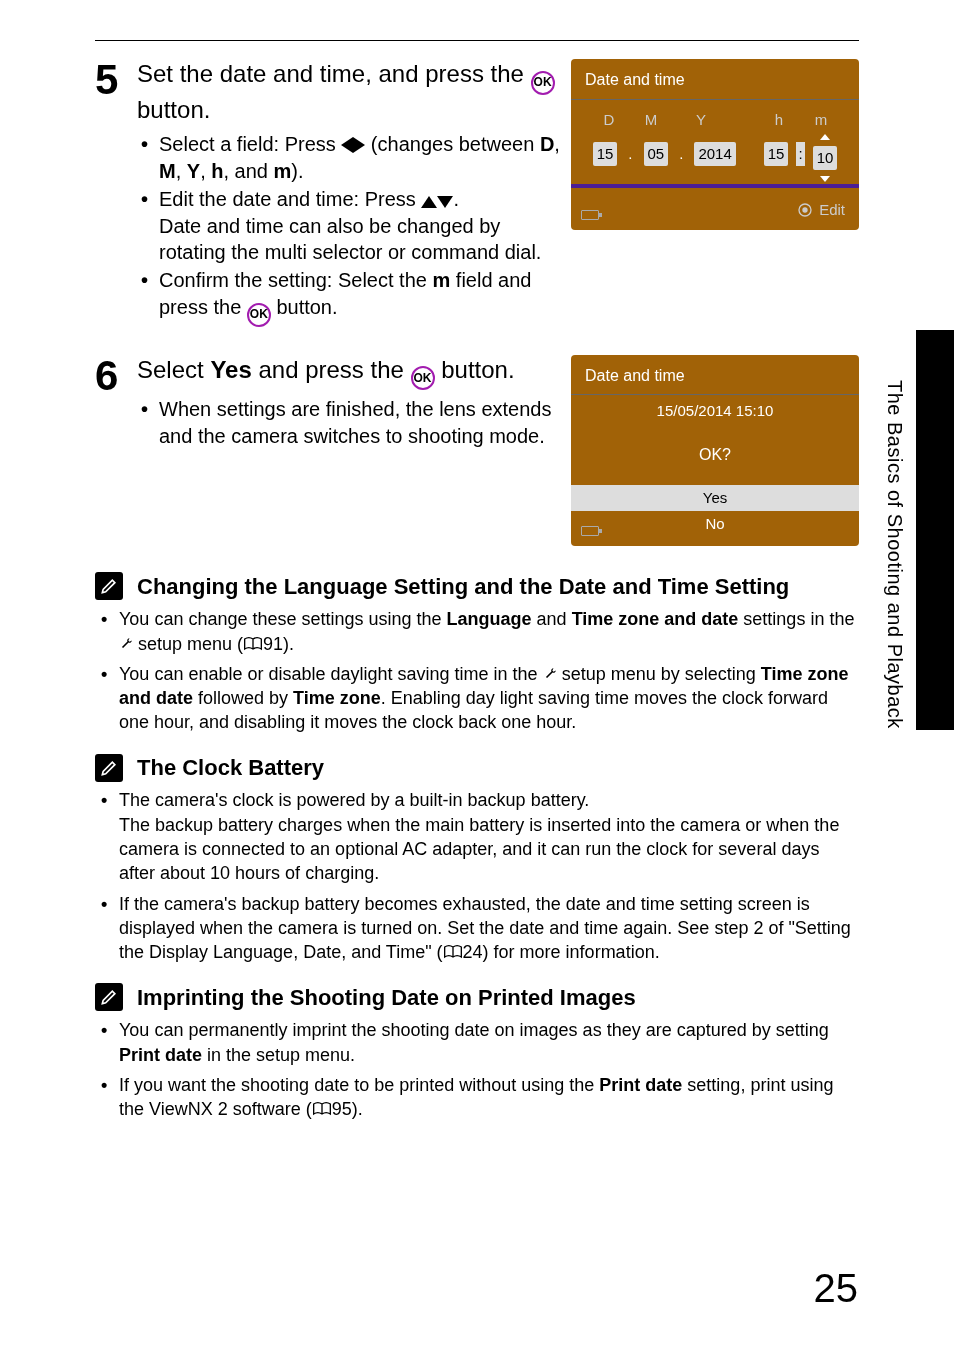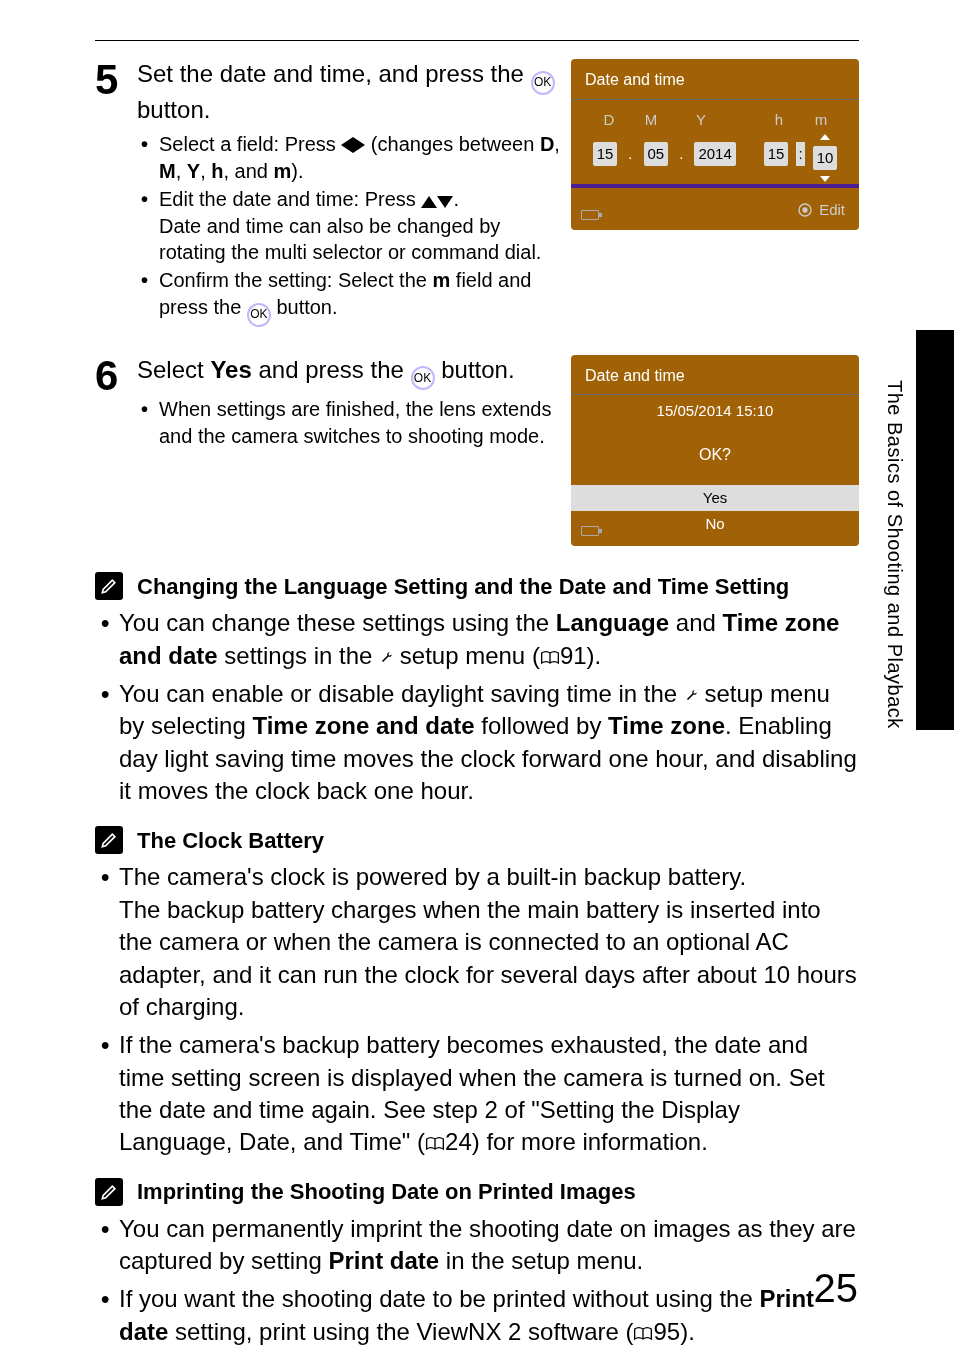--- a/index.html
+++ b/index.html
@@ -150,21 +150,21 @@
   }
   .note-icon {
     width:28px; height:28px; background:#000; border-radius:3px;
     display:inline-flex; align-items:center; justify-content:center;
     flex-shrink:0;
   }
   .note-icon svg { width:20px; height:20px; }
   .note-title { font-weight:bold; font-size:22px; }
   .note-bullets { list-style:none; padding-left:24px; }
   .note-bullets li {
-    position:relative; margin-bottom:6px; font-size:24px; line-height:1.35;
+    position:relative; margin-bottom:6px; font-size:18px; line-height:1.35;
   }
   .note-bullets li::before {
     content:"•"; position:absolute; left:-18px; top:0; font-weight:bold;
   }
 
   
   .side-tab {
     position:absolute;
     right:0; top:330px;
     width:38px; height:400px;
@@ -180,22 +180,22 @@
   }
 
   .page-num {
     position:absolute; bottom:30px; right:96px;
     font-size:40px;
   }
 
   
   .ok-btn {
     display:inline-flex; align-items:center; justify-content:center;
-    width:24px; height:24px; border:2px solid #c4b5fd; border-radius:50%;
-    font-size:12px; font-weight:normal; vertical-align:-4px;
+    width:24px; height:24px; border:2px solid #a21caf; border-radius:50%;
+    font-size:12px; font-weight:bold; vertical-align:-4px;
   }
   .tri-l, .tri-r, .tri-u, .tri-d {
     display:inline-block; width:0; height:0; vertical-align:-2px;
   }
   .tri-l { border-top:8px solid transparent; border-bottom:8px solid transparent; border-right:12px solid #000; }
   .tri-r { border-top:8px solid transparent; border-bottom:8px solid transparent; border-left:12px solid #000; }
   .tri-u { border-left:8px solid transparent; border-right:8px solid transparent; border-bottom:12px solid #000; }
   .tri-d { border-left:8px solid transparent; border-right:8px solid transparent; border-top:12px solid #000; }
   .wrench {
     display:inline-block; width:14px; vertical-align:-2px;

